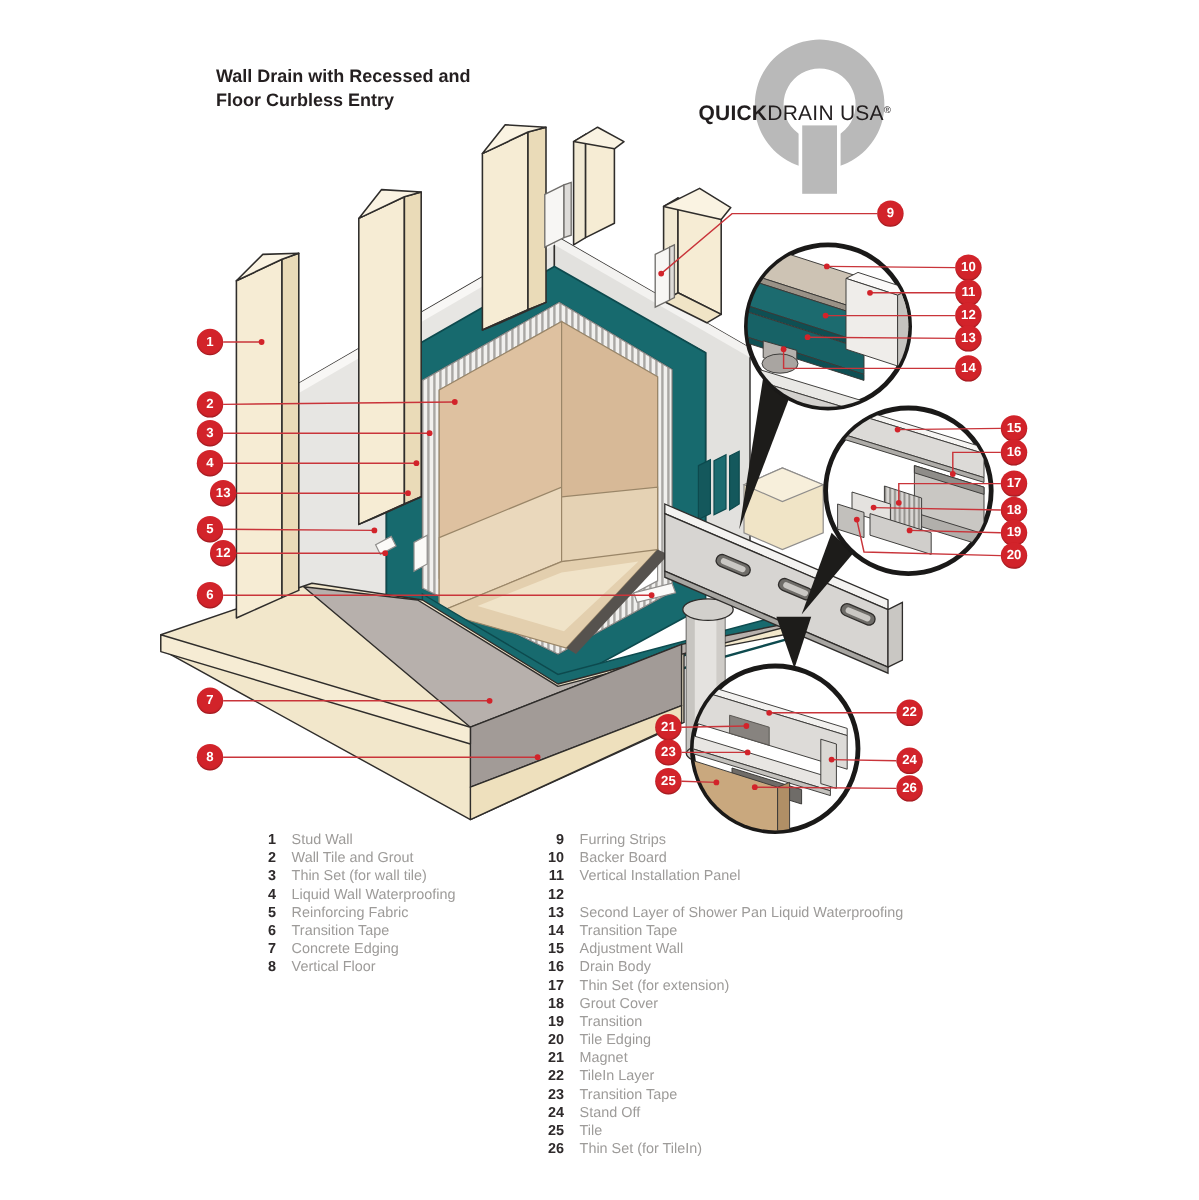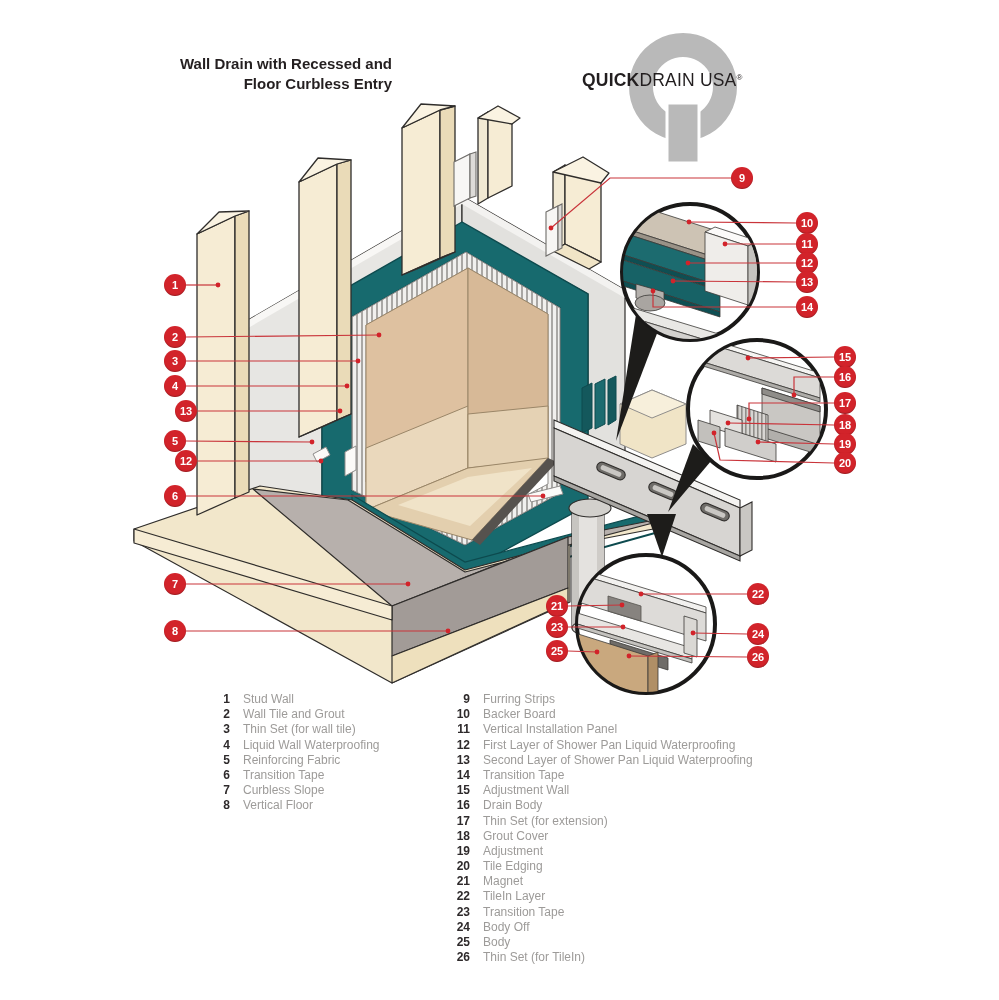--- a/index.html
+++ b/index.html
@@ -1,22 +1,22 @@
 <!DOCTYPE html>
 <html><head>
 <meta charset="utf-8">
 <style>
   html,body{margin:0;padding:0;background:#fff;}
   #stage{position:relative;width:999px;height:1000px;background:#ffffff;overflow:hidden;
          font-family:"Liberation Sans",sans-serif;}
   #diagram-svg,#leader-svg{position:absolute;left:0;top:0;}
   #leader-svg{z-index:5;}
   .page-title{position:absolute;left:180px;top:54px;font-size:15px;line-height:20px;
-              font-weight:bold;color:#241f20;z-index:2;white-space:pre;text-align:right;}
-  .logo-word{position:absolute;left:582px;top:70px;width:210px;font-size:17.5px;color:#221e1f;
+              font-weight:bold;color:#241f20;z-index:2;white-space:pre;}
+  .logo-word{position:absolute;left:582px;top:84px;width:210px;font-size:17.5px;color:#221e1f;
              letter-spacing:.2px;z-index:2;white-space:nowrap;}
   .logo-word .lg-bold{font-weight:bold;}
   .logo-word .lg-reg{font-weight:normal;}
   .logo-word sup{font-size:8px;vertical-align:6px;}
   .legend-col{position:absolute;z-index:2;}
   #legend-left{left:200px;top:692px;}
   #legend-right{left:440px;top:692px;}
   .legend-row{display:flex;height:15.2px;align-items:baseline;font-size:12px;line-height:15.2px;}
   .legend-num{width:30px;text-align:right;font-weight:bold;color:#2e2a2b;flex:0 0 30px;}
   .legend-label{color:#9d9b99;padding-left:13px;white-space:nowrap;}
@@ -297,21 +297,21 @@
       <div class="legend-row">
         <span class="legend-num">5</span>
         <span class="legend-label">Reinforcing Fabric</span>
       </div>
       <div class="legend-row">
         <span class="legend-num">6</span>
         <span class="legend-label">Transition Tape</span>
       </div>
       <div class="legend-row">
         <span class="legend-num">7</span>
-        <span class="legend-label">Curbless Slope</span>
+        <span class="legend-label">Concrete Edging</span>
       </div>
       <div class="legend-row">
         <span class="legend-num">8</span>
         <span class="legend-label">Vertical Floor</span>
       </div>
     </div>
   <div class="legend-col" id="legend-right">
       <div class="legend-row">
         <span class="legend-num">9</span>
         <span class="legend-label">Furring Strips</span>
@@ -319,21 +319,20 @@
       <div class="legend-row">
         <span class="legend-num">10</span>
         <span class="legend-label">Backer Board</span>
       </div>
       <div class="legend-row">
         <span class="legend-num">11</span>
         <span class="legend-label">Vertical Installation Panel</span>
       </div>
       <div class="legend-row">
         <span class="legend-num">12</span>
-        <span class="legend-label">First Layer of Shower Pan Liquid Waterproofing</span>
       </div>
       <div class="legend-row">
         <span class="legend-num">13</span>
         <span class="legend-label">Second Layer of Shower Pan Liquid Waterproofing</span>
       </div>
       <div class="legend-row">
         <span class="legend-num">14</span>
         <span class="legend-label">Transition Tape</span>
       </div>
       <div class="legend-row">
@@ -347,45 +346,45 @@
       <div class="legend-row">
         <span class="legend-num">17</span>
         <span class="legend-label">Thin Set (for extension)</span>
       </div>
       <div class="legend-row">
         <span class="legend-num">18</span>
         <span class="legend-label">Grout Cover</span>
       </div>
       <div class="legend-row">
         <span class="legend-num">19</span>
-        <span class="legend-label">Adjustment</span>
+        <span class="legend-label">Transition</span>
       </div>
       <div class="legend-row">
         <span class="legend-num">20</span>
         <span class="legend-label">Tile Edging</span>
       </div>
       <div class="legend-row">
         <span class="legend-num">21</span>
         <span class="legend-label">Magnet</span>
       </div>
       <div class="legend-row">
         <span class="legend-num">22</span>
         <span class="legend-label">TileIn Layer</span>
       </div>
       <div class="legend-row">
         <span class="legend-num">23</span>
         <span class="legend-label">Transition Tape</span>
       </div>
       <div class="legend-row">
         <span class="legend-num">24</span>
-        <span class="legend-label">Body Off</span>
+        <span class="legend-label">Stand Off</span>
       </div>
       <div class="legend-row">
         <span class="legend-num">25</span>
-        <span class="legend-label">Body</span>
+        <span class="legend-label">Tile</span>
       </div>
       <div class="legend-row">
         <span class="legend-num">26</span>
         <span class="legend-label">Thin Set (for TileIn)</span>
       </div>
     </div>
 <div class="callout" style="left: 164px; top: 274px;">1</div>
     <div class="callout" style="left: 164px; top: 326px;">2</div>
     <div class="callout" style="left: 164px; top: 350px;">3</div>
     <div class="callout" style="left: 164px; top: 375px;">4</div>

